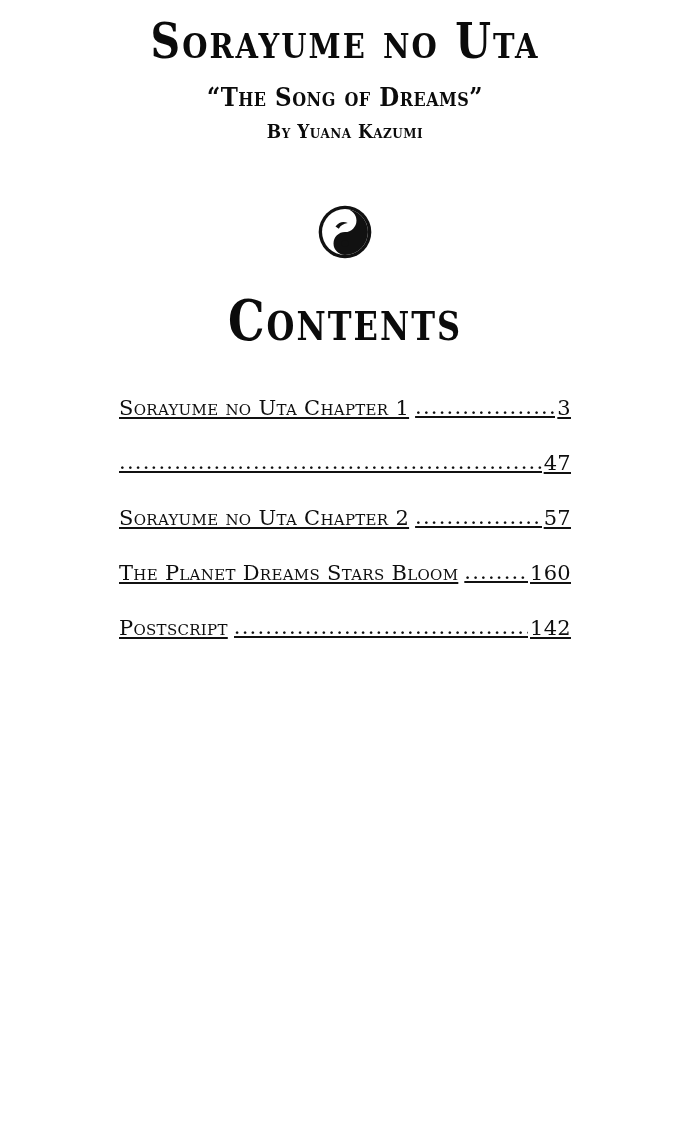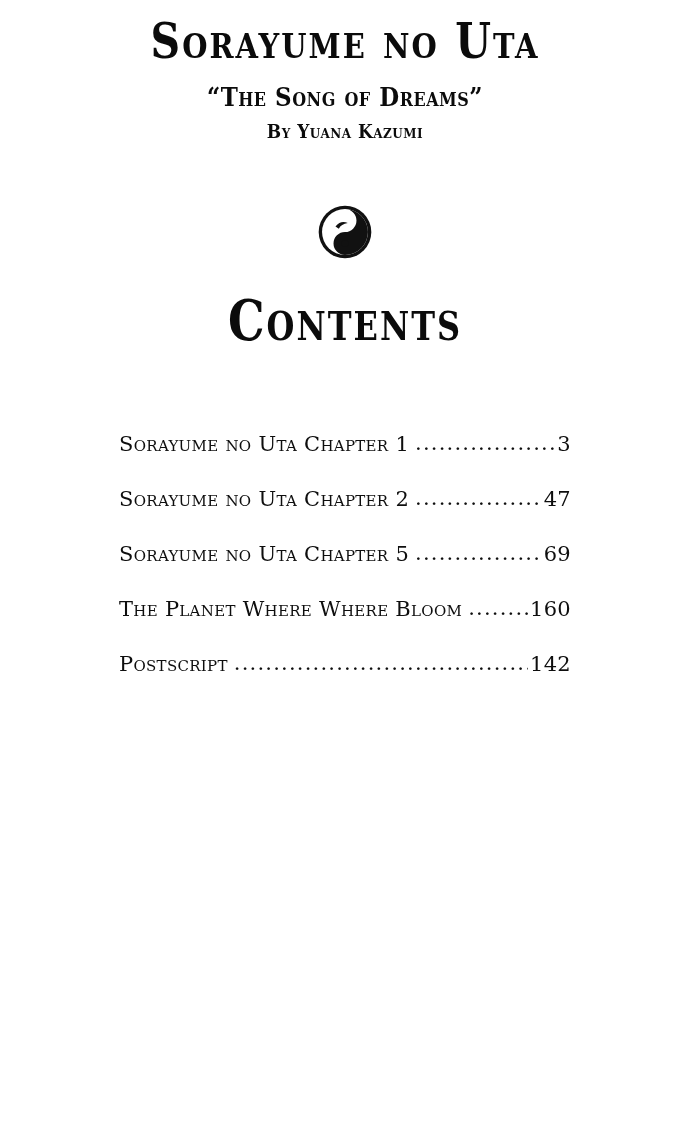--- a/index.html
+++ b/index.html
@@ -84,22 +84,23 @@
     font-size: 46px;
     margin: 34px 0 0 0;
     color: #0b0b0b;
     font-variant: small-caps;
     letter-spacing: 2px;
     transform: scaleY(1.2);
   }
 
   
   .toc {
-    margin: 84px auto 0 auto;
+    margin: 48px auto 0 auto;
     width: 452px;
+    text-decoration: underline;
   }
 
   .toc-row {
     display: flex;
     align-items: baseline;
     font-family: "DejaVu Serif", serif;
     font-size: 21px;
     font-variant: small-caps;
     letter-spacing: 0.3px;
     color: #0e0e0e;
@@ -154,33 +155,32 @@
 
   <div class="toc">
 
     <div class="toc-row">
       <span class="toc-title">Sorayume no Uta Chapter 1</span>
       <span class="toc-dots">......................................................................................</span>
       <span class="toc-page">3</span>
     </div>
 
     <div class="toc-row">
-      <span class="toc-title">Sorayume no Uta Chapter 2</span>
       <span class="toc-dots">......................................................................................</span>
       <span class="toc-page">47</span>
     </div>
 
     <div class="toc-row">
-      <span class="toc-title">Sorayume no Uta Chapter 5</span>
+      <span class="toc-title">Sorayume no Uta Chapter 2</span>
       <span class="toc-dots">......................................................................................</span>
-      <span class="toc-page">69</span>
+      <span class="toc-page">57</span>
     </div>
 
     <div class="toc-row">
-      <span class="toc-title">The Planet Where Where Bloom</span>
+      <span class="toc-title">The Planet Dreams Stars Bloom</span>
       <span class="toc-dots">......................................................................................</span>
       <span class="toc-page">160</span>
     </div>
 
     <div class="toc-row">
       <span class="toc-title">Postscript</span>
       <span class="toc-dots">......................................................................................</span>
       <span class="toc-page">142</span>
     </div>
 

